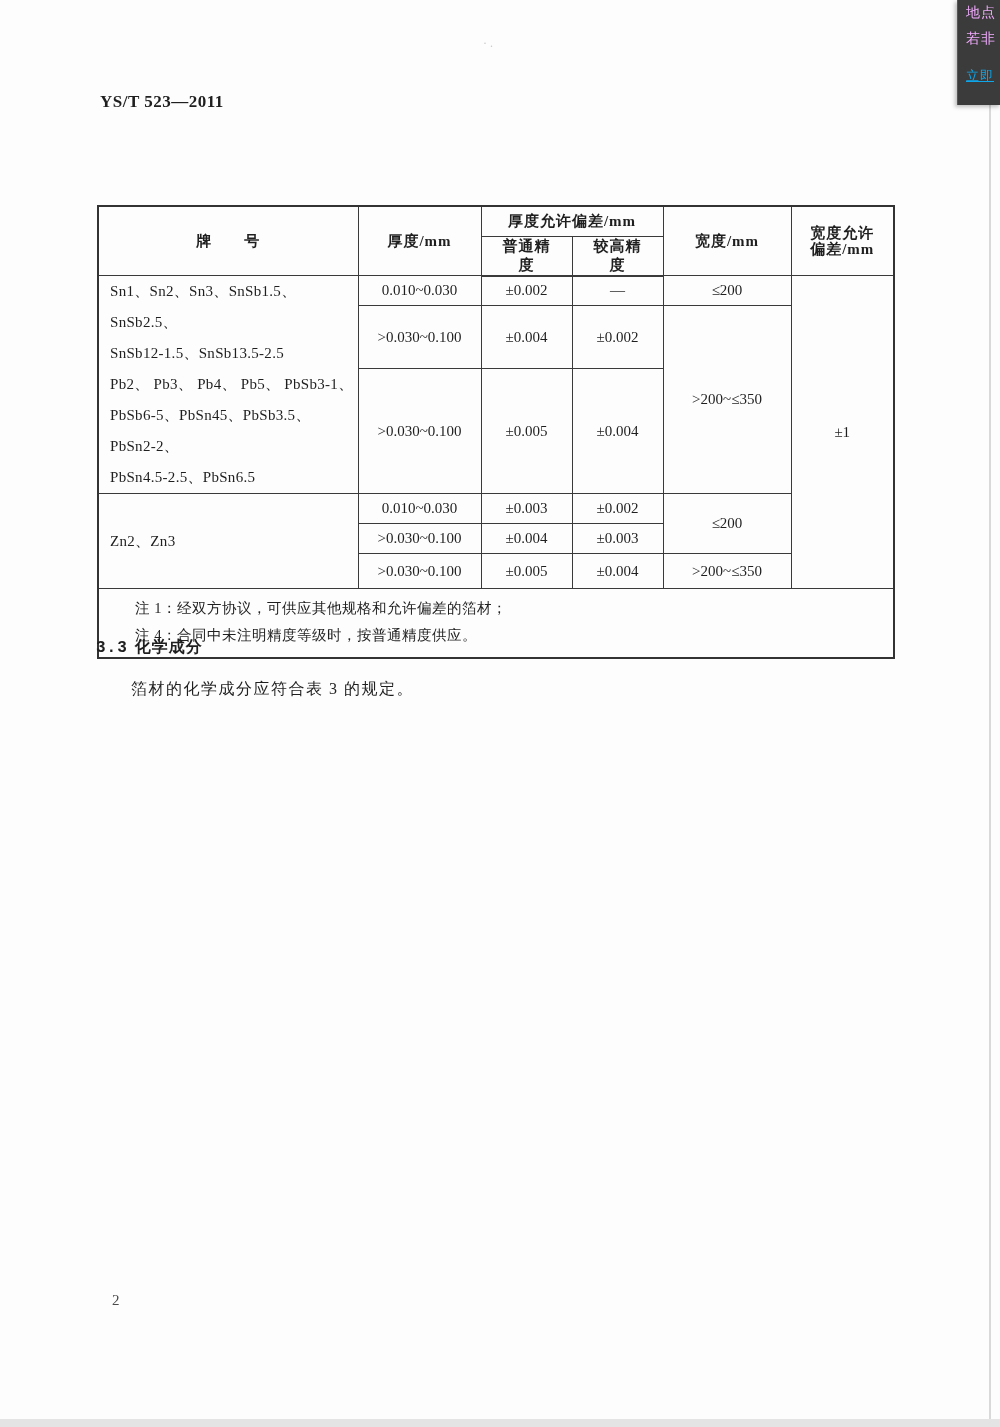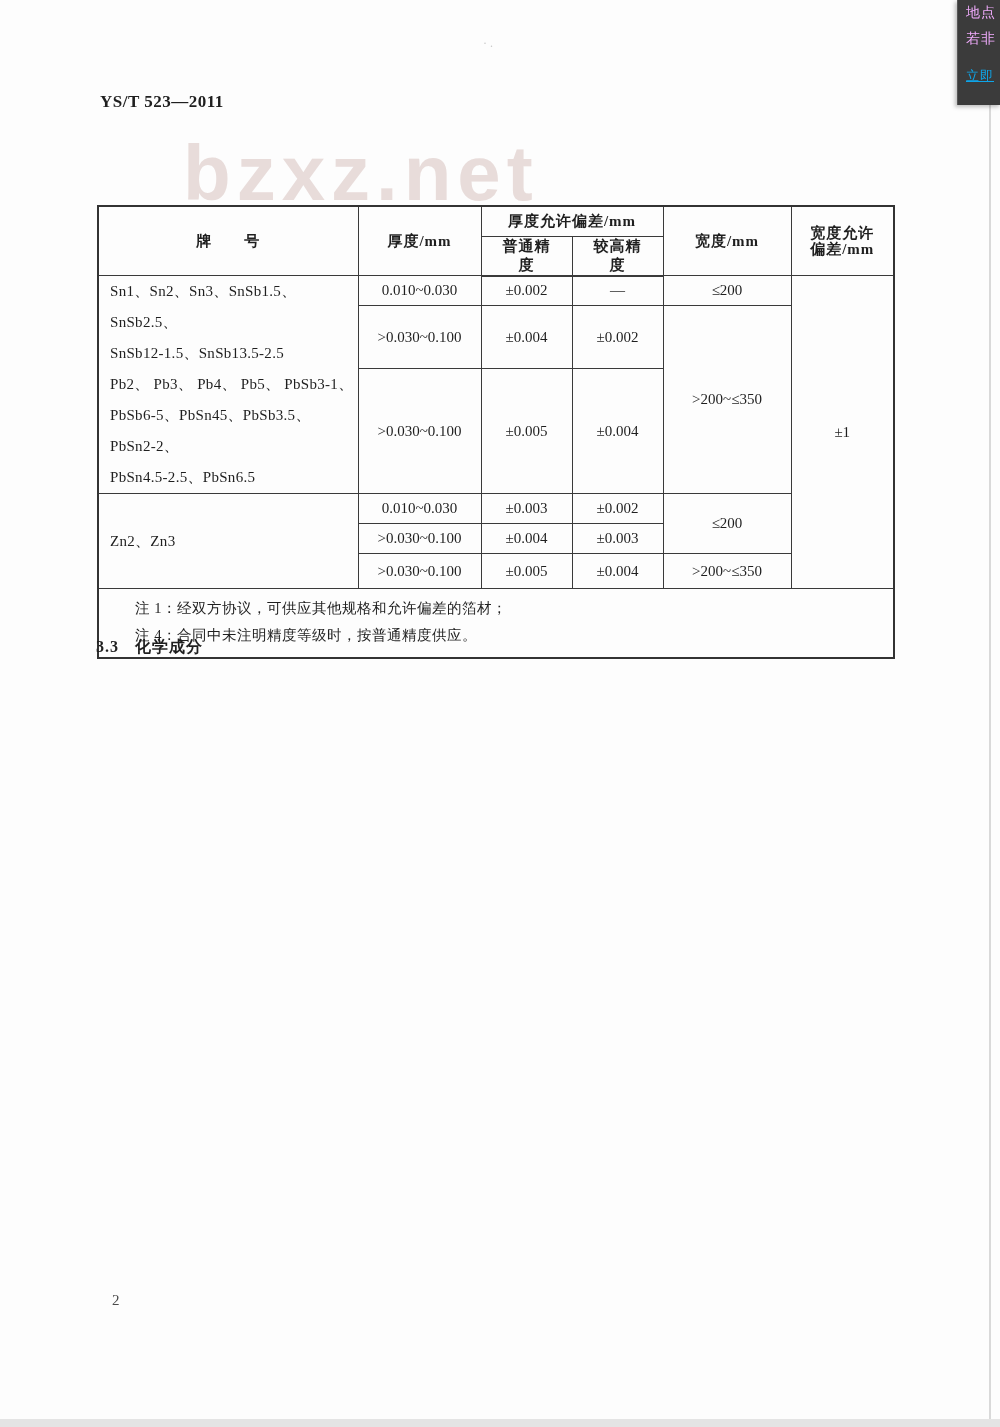--- a/index.html
+++ b/index.html
@@ -58,21 +58,21 @@
   td.notes-cell{
     text-align:left;vertical-align:middle;
     padding:6px 10px 8px 36px;font-size:14.5px;line-height:27px;
     letter-spacing:0.5px;
   }
   
   .sec-heading{
     position:absolute;left:96px;top:637px;
     font-size:16px;font-weight:bold;letter-spacing:1px;z-index:2;
   }
-  .sec-heading .sec-num{margin-right:16px;letter-spacing:1px;}
+  .sec-heading .sec-num{margin-right:7px;letter-spacing:1px;font-family:Liberation Mono, monospace;}
   .sec-body{
     position:absolute;left:131px;top:679px;
     font-size:16px;letter-spacing:1.5px;z-index:2;
   }
   .page-num{
     position:absolute;left:112px;top:1292px;
     font-size:15px;color:#4a4a4a;z-index:2;
   }
   
   .page-edge-right{
@@ -101,21 +101,20 @@
     position:absolute;left:8px;top:67px;
     color:#0ea5e9;font-size:13px;text-decoration:underline;
     white-space:nowrap;cursor:pointer;letter-spacing:1px;
   }
 </style>
 </head>
 <body>
 
 <div class="page">
 
-  <div class="watermark">bzxz.net</div>
   <div class="artifact-dots">·.</div>
 
   <div class="doc-code">YS/T 523—2011</div>
 
 
   <table class="spec-table">
     <colgroup>
       <col style="width:260px">
         <col style="width:123px">
         <col style="width:91px">
@@ -191,20 +190,21 @@
           <div>注 1：经双方协议，可供应其他规格和允许偏差的箔材；</div>
           <div>注 4：合同中未注明精度等级时，按普通精度供应。</div>
         </td>
       </tr>
     </tbody>
   </table>
 
   <div class="sec-heading">
     <span class="sec-num">3.3</span><span>化学成分</span>
   </div>
+  <div class="sec-body">箔材的化学成分应符合表 3 的规定。</div>
 
   <div class="page-num">2</div>
 
   <div class="page-edge-right"></div>
   <div class="bottom-strip"></div>
 
   <div class="overlay-panel">
     <div class="overlay-line l1">地点</div>
     <div class="overlay-line l2">若非</div>
     <a class="overlay-link">立即</a>

